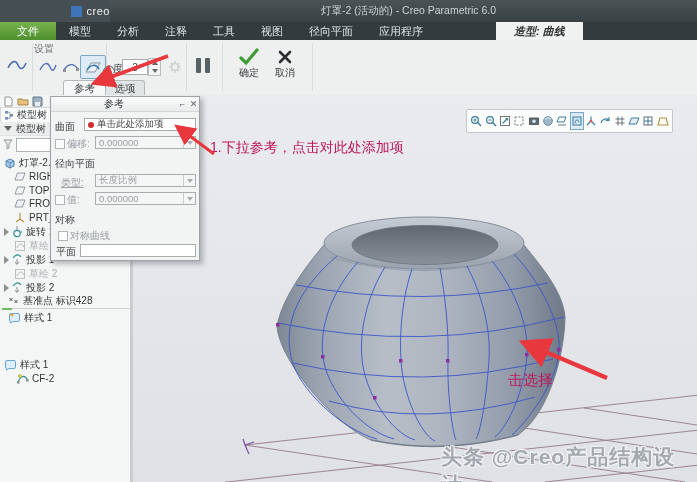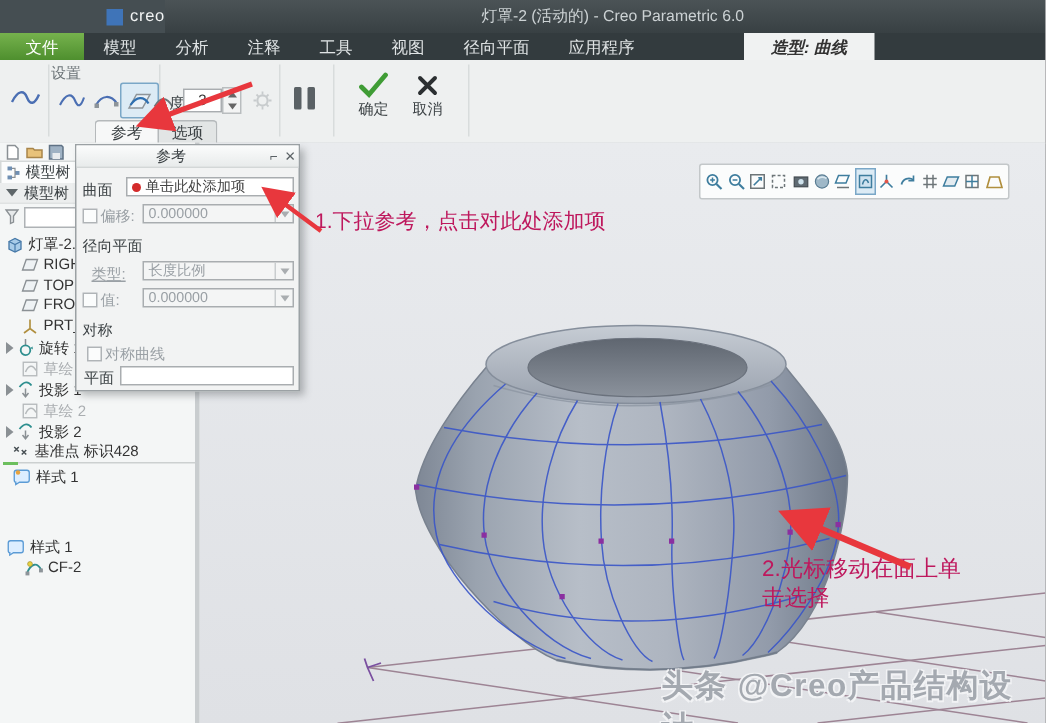--- a/index.html
+++ b/index.html
@@ -517,21 +517,20 @@
     </div>
     <span class="plabel" style="left:4px;top:116px;">对称</span>
     <span class="cbox" style="left:7px;top:134px;"></span>
     <span class="plabel dis" style="left:19px;top:132px;">对称曲线</span>
     <span class="plabel" style="left:5px;top:148px;">平面</span>
     <div class="pfield" style="left:29px;top:147px;width:116px;"></div>
   </div>
 
   <div class="note note1">1.下拉参考，点击对此处添加项</div>
   <div class="note note2">
-    <div>2.光标移动在面上单</div>
     <div>击选择</div>
   </div>
   <div class="abs watermark">头条 @Creo产品结构设计</div>
 
   <svg class="abs overlay" viewBox="0 0 697 482">
     <defs>
       <marker id="ah" markerWidth="7" markerHeight="7" refX="5" refY="3.5" orient="auto">
         <path d="M0 0 L7 3.5 L0 7 Z" fill="#e8373d"></path>
       </marker>
     </defs>

